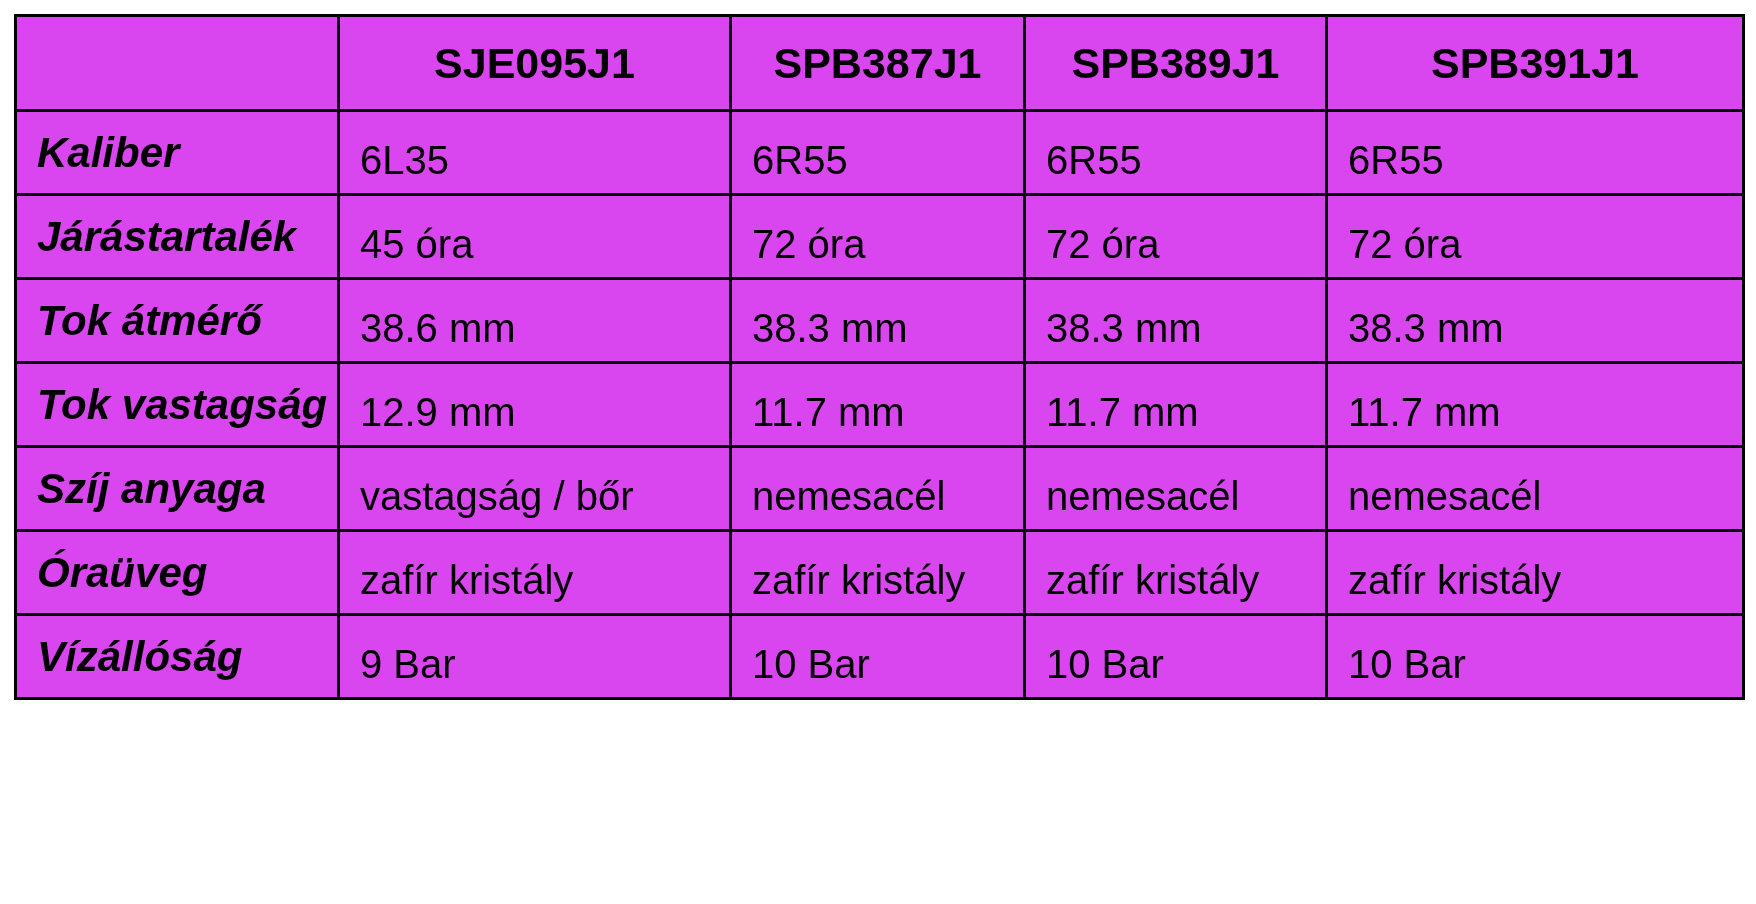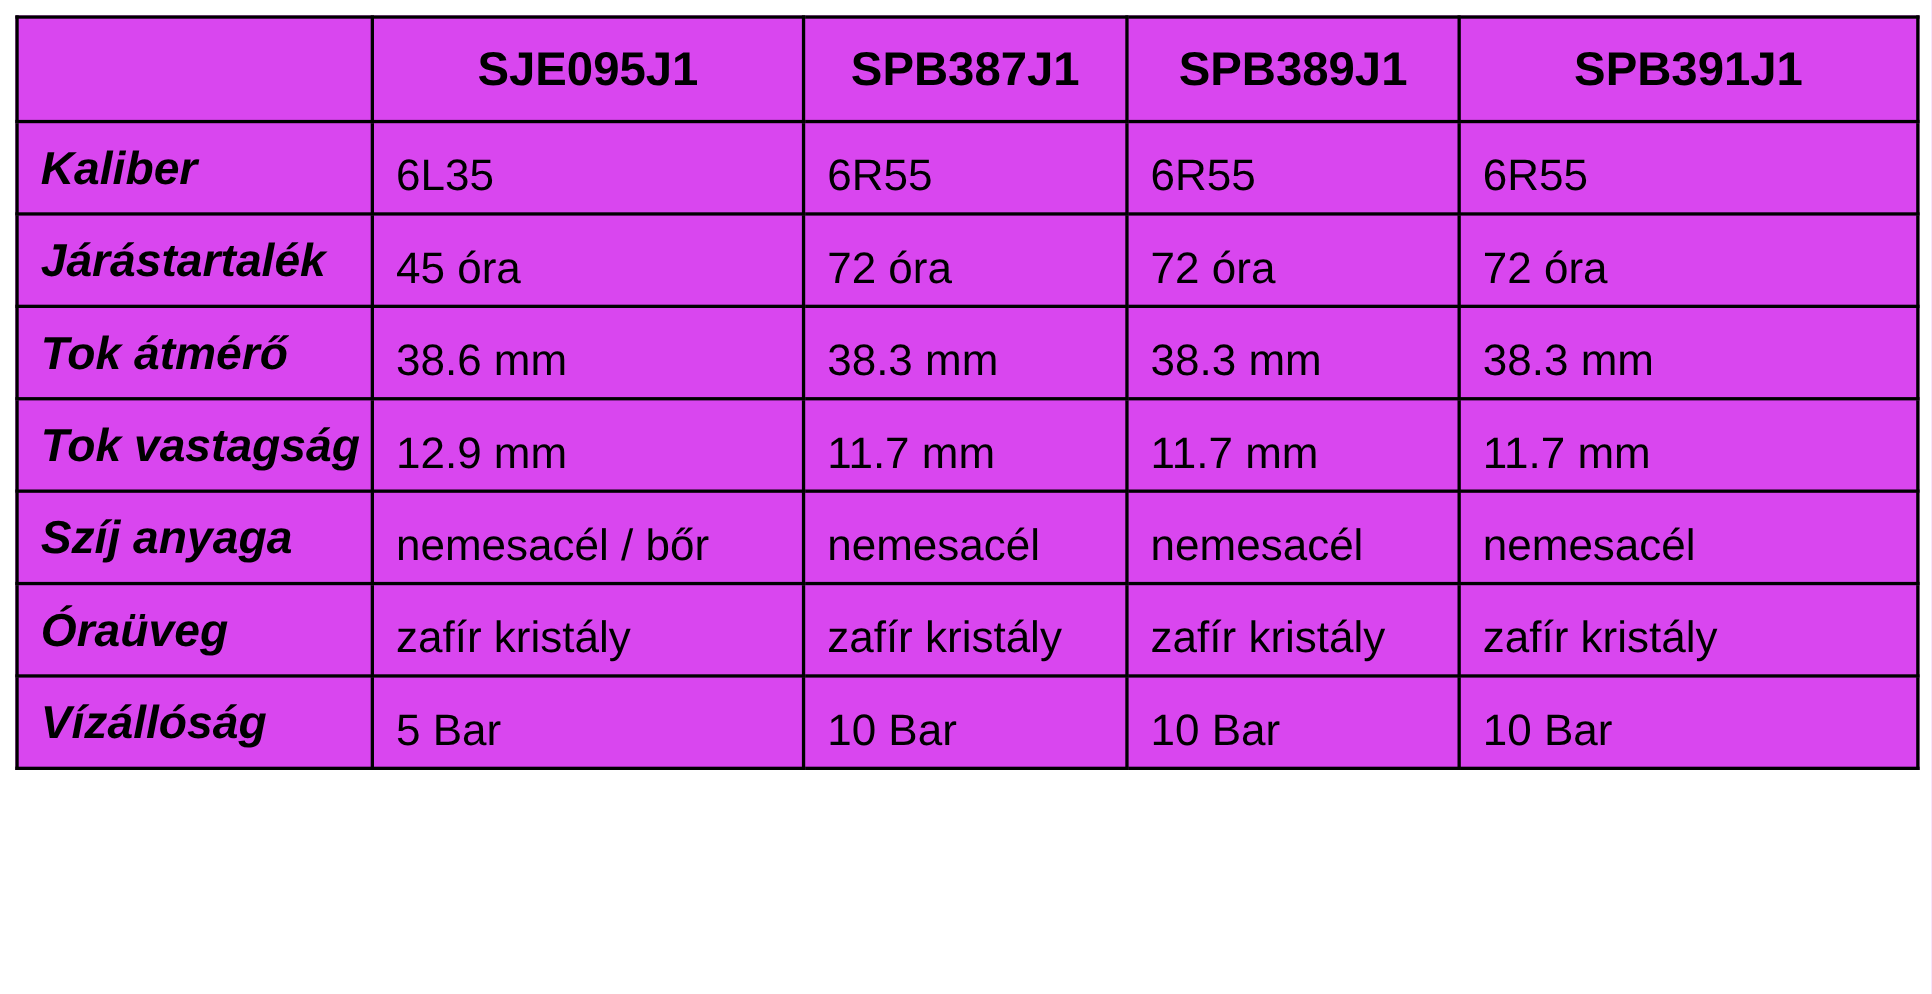--- a/index.html
+++ b/index.html
@@ -105,34 +105,34 @@
         </tr>
         <tr>
           <th class="row-label">Tok vastagság</th>
           <td class="spec-cell">12.9 mm</td>
           <td class="spec-cell">11.7 mm</td>
           <td class="spec-cell">11.7 mm</td>
           <td class="spec-cell">11.7 mm</td>
         </tr>
         <tr>
           <th class="row-label">Szíj anyaga</th>
-          <td class="spec-cell">nemesacél / bőr</td>
+          <td class="spec-cell">vastagság / bőr</td>
           <td class="spec-cell">nemesacél</td>
           <td class="spec-cell">nemesacél</td>
           <td class="spec-cell">nemesacél</td>
         </tr>
         <tr>
           <th class="row-label">Óraüveg</th>
           <td class="spec-cell">zafír kristály</td>
           <td class="spec-cell">zafír kristály</td>
           <td class="spec-cell">zafír kristály</td>
           <td class="spec-cell">zafír kristály</td>
         </tr>
         <tr>
           <th class="row-label">Vízállóság</th>
-          <td class="spec-cell">5 Bar</td>
+          <td class="spec-cell">9 Bar</td>
           <td class="spec-cell">10 Bar</td>
           <td class="spec-cell">10 Bar</td>
           <td class="spec-cell">10 Bar</td>
         </tr>
       </tbody>
   </table>
 </div>
 
 </body></html>

